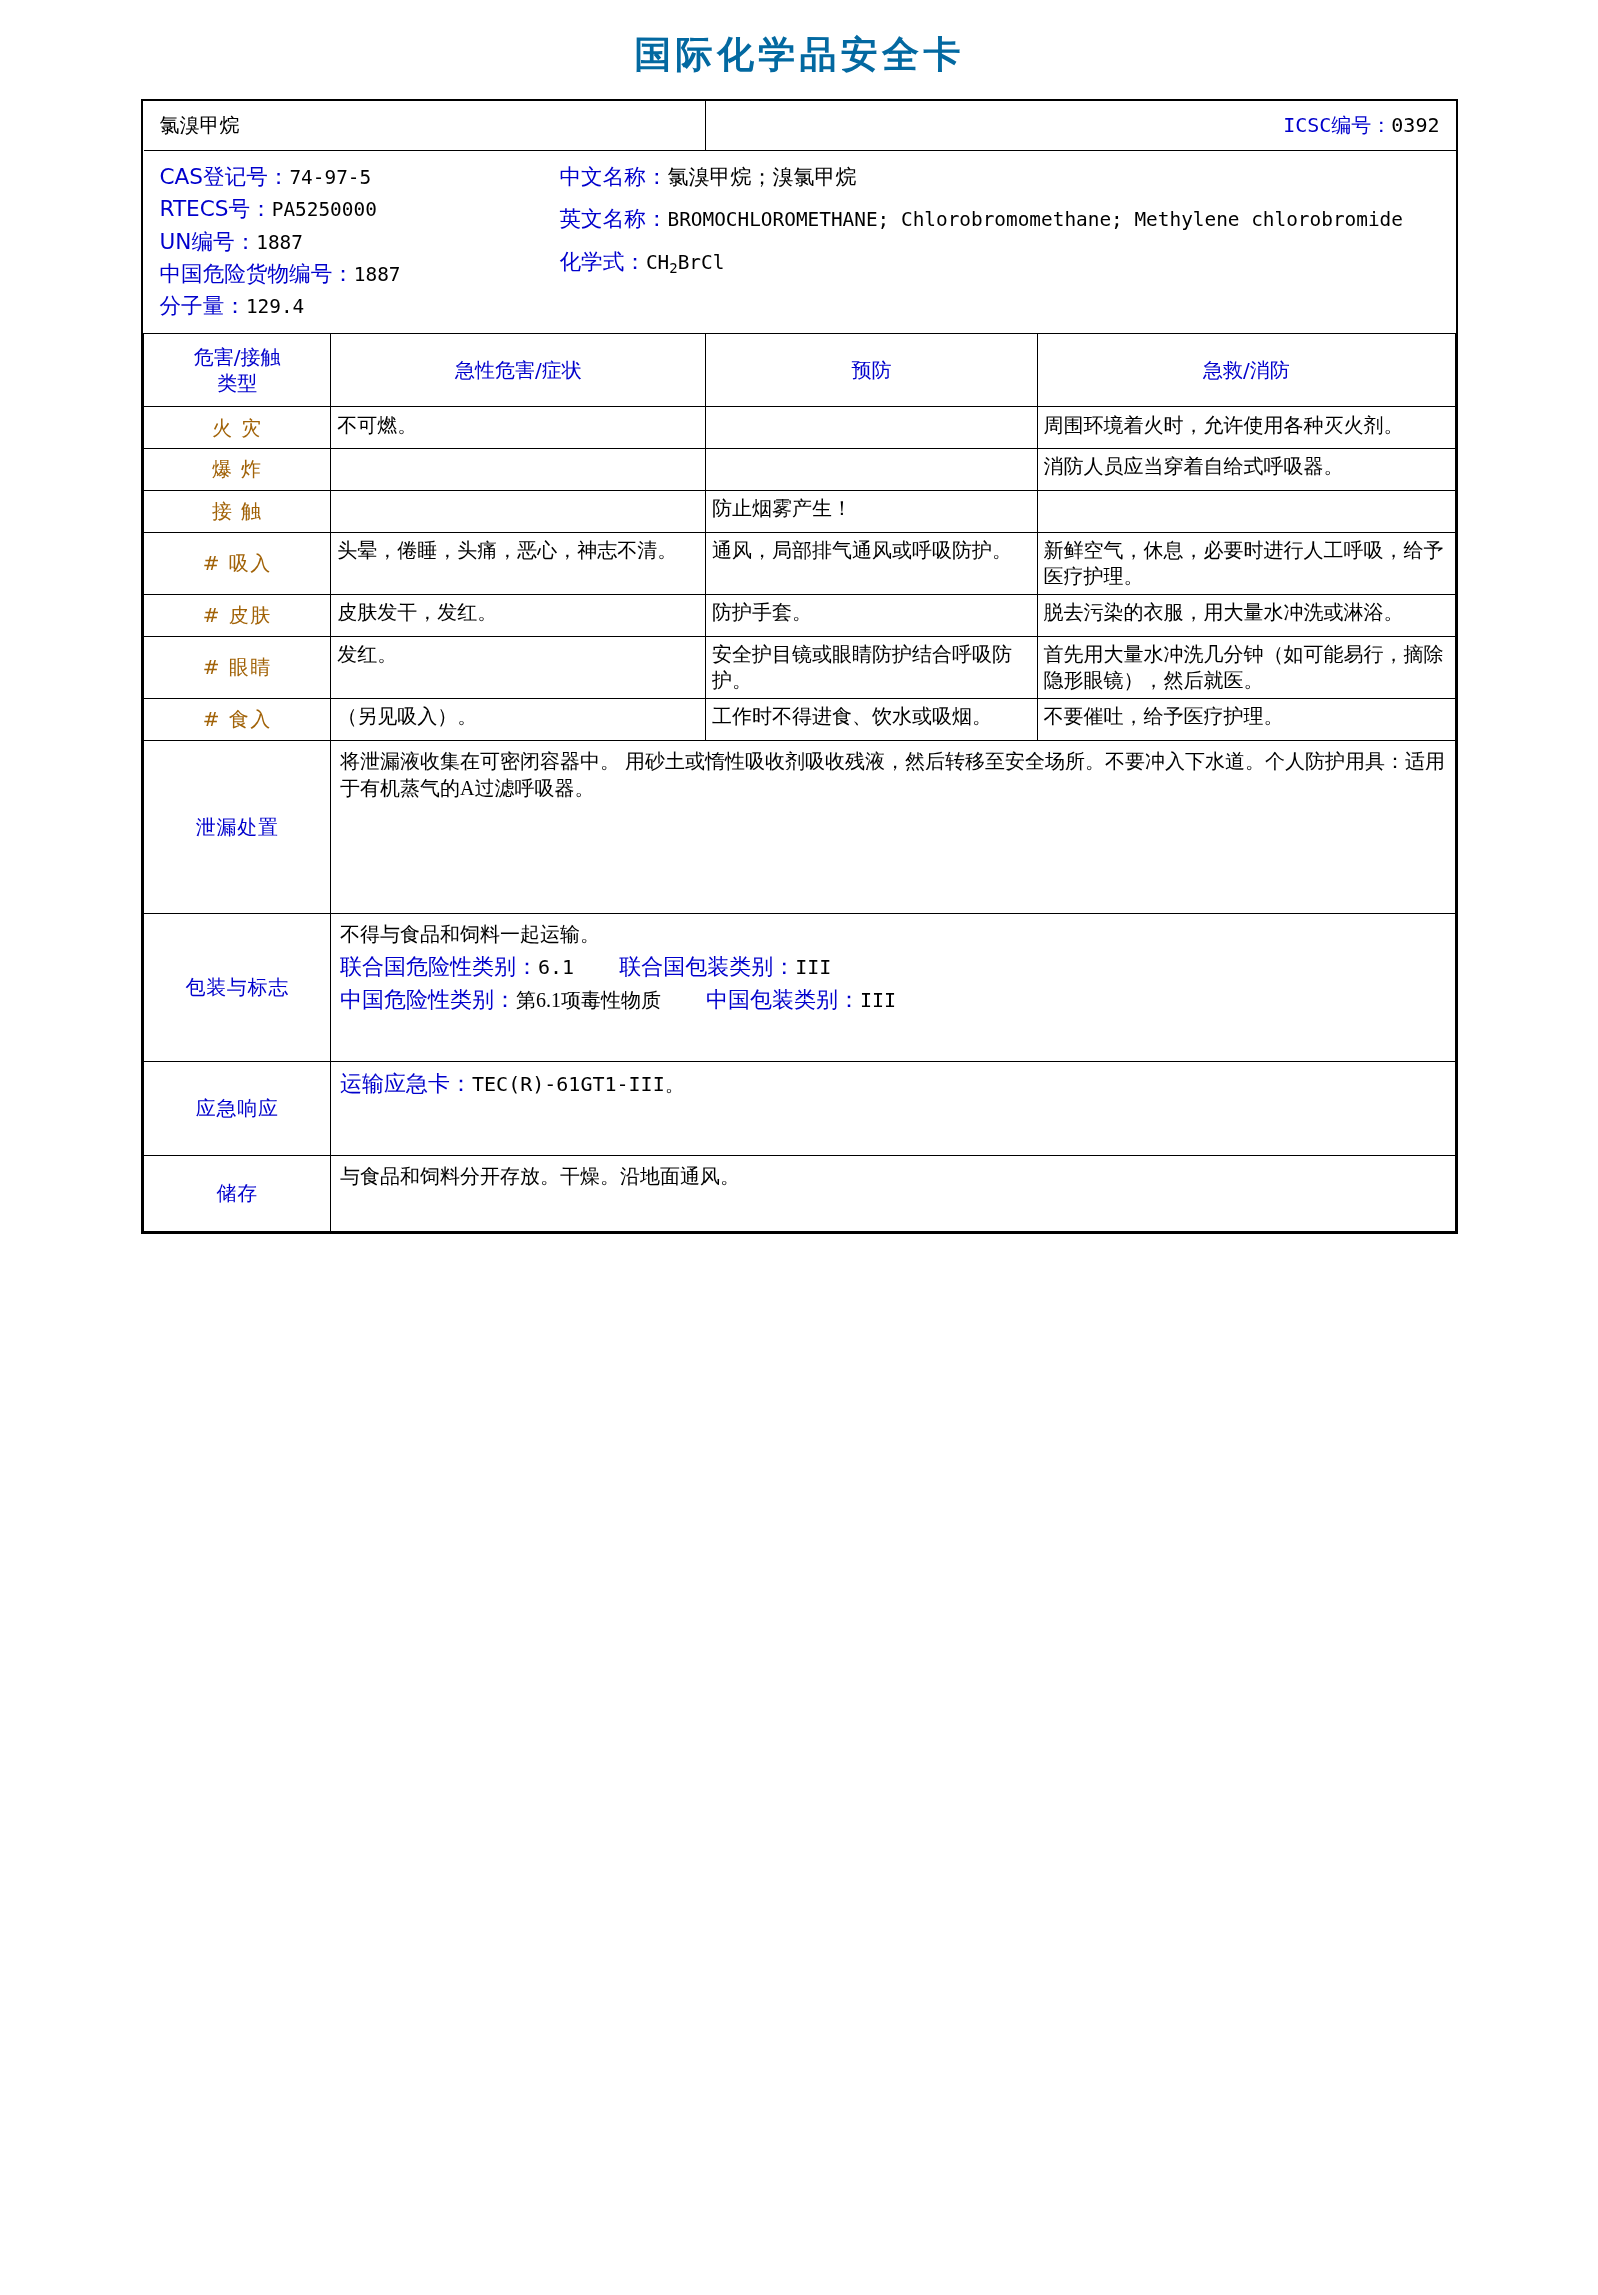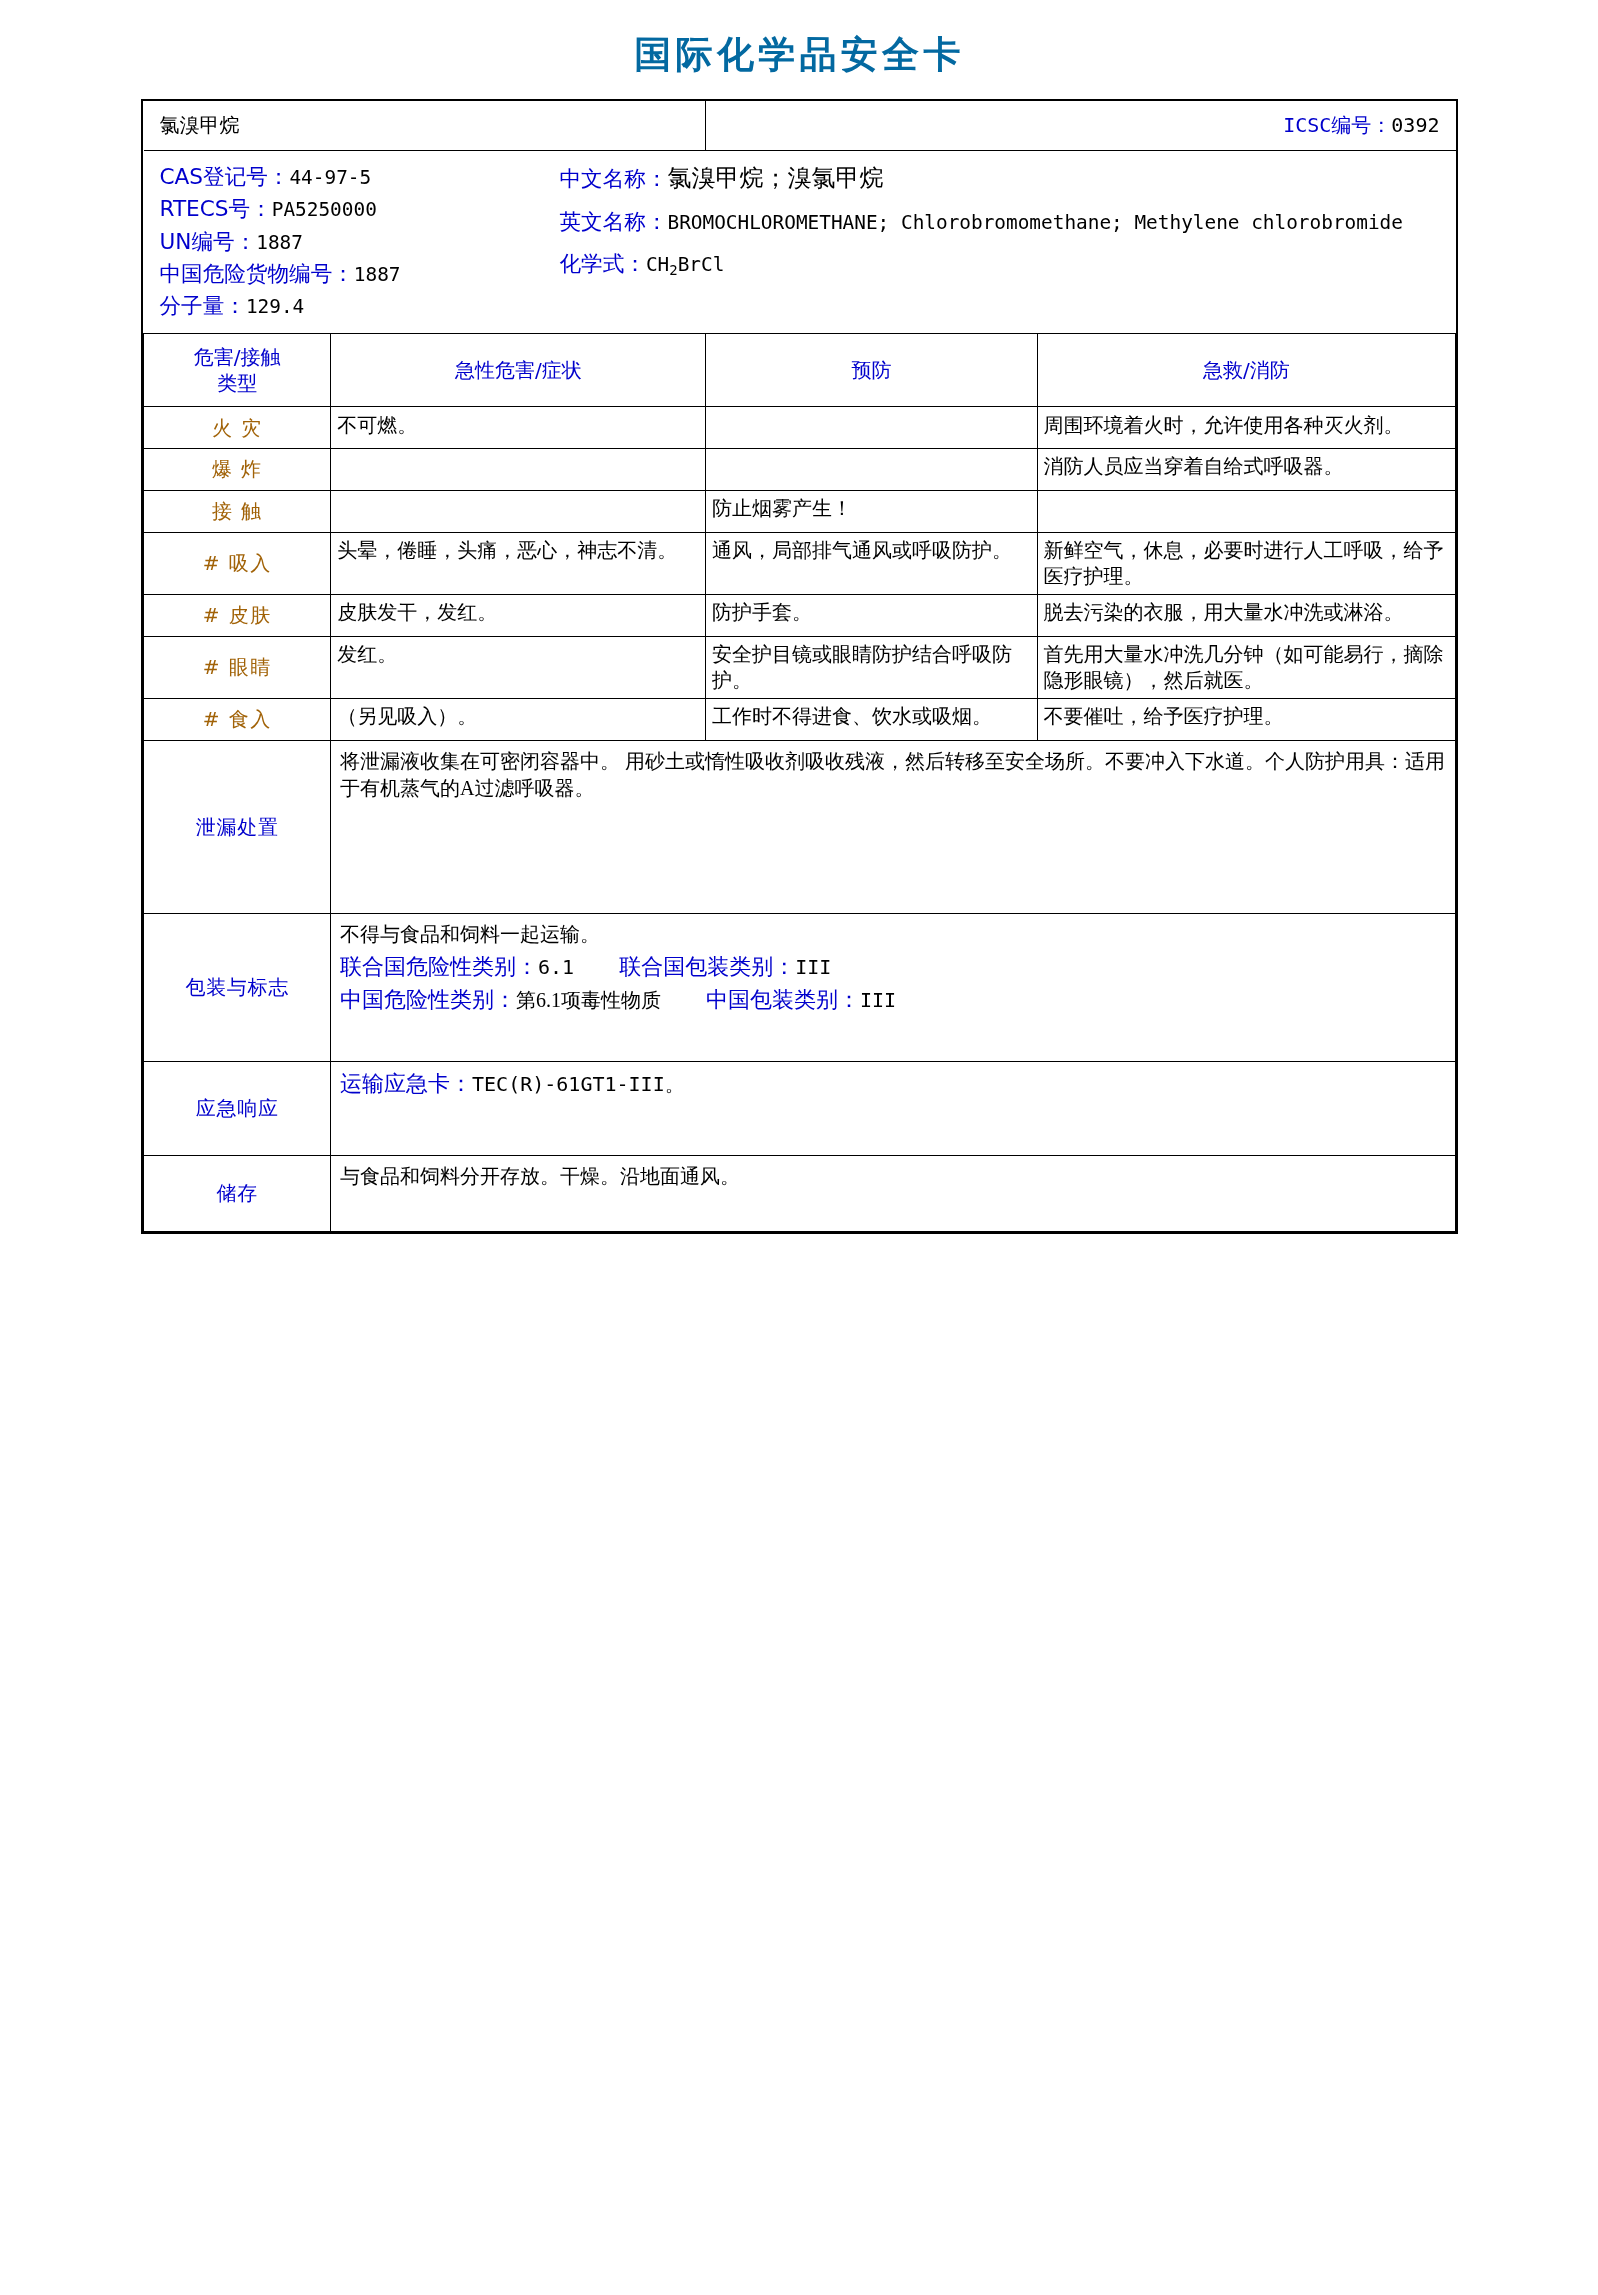--- a/index.html
+++ b/index.html
@@ -94,21 +94,21 @@
     line-height: 1.45;
     white-space: nowrap;
   }
   .ident-line.wrap { white-space: normal; }
   .ident-line .val {
     font-family: "DejaVu Sans Mono", "Liberation Mono", monospace;
     font-size: 19.4px;
   }
   .ident-line .valserif {
     font-family: "Liberation Serif", serif;
-    font-size: 24px;
+    font-size: 21px;
   }
   sub { font-size: 0.72em; vertical-align: -0.28em; }
   
   .col-type { width: 155px; }
   .col-acute { width: 310px; }
   .col-prev { width: 274px; }
   .col-first { width: 346px; }
   .th {
     text-align: center;
     vertical-align: middle !important;
@@ -174,21 +174,21 @@
         <td class="hdr-icsc" colspan="2">
           <span class="blue">ICSC编号：</span><span class="mono">0392</span>
         </td>
       </tr>
 
       <tr>
         <td class="ident" colspan="4">
           <div class="ident-wrap">
             <div class="ident-col-left">
               <div class="ident-line">
-                <span class="blue">CAS登记号：</span><span class="val">44-97-5</span>
+                <span class="blue">CAS登记号：</span><span class="val">74-97-5</span>
               </div>
               <div class="ident-line">
                 <span class="blue">RTECS号：</span><span class="val">PA5250000</span>
               </div>
               <div class="ident-line">
                 <span class="blue">UN编号：</span><span class="val">1887</span>
               </div>
               <div class="ident-line">
                 <span class="blue">中国危险货物编号：</span><span class="val">1887</span>
               </div>

